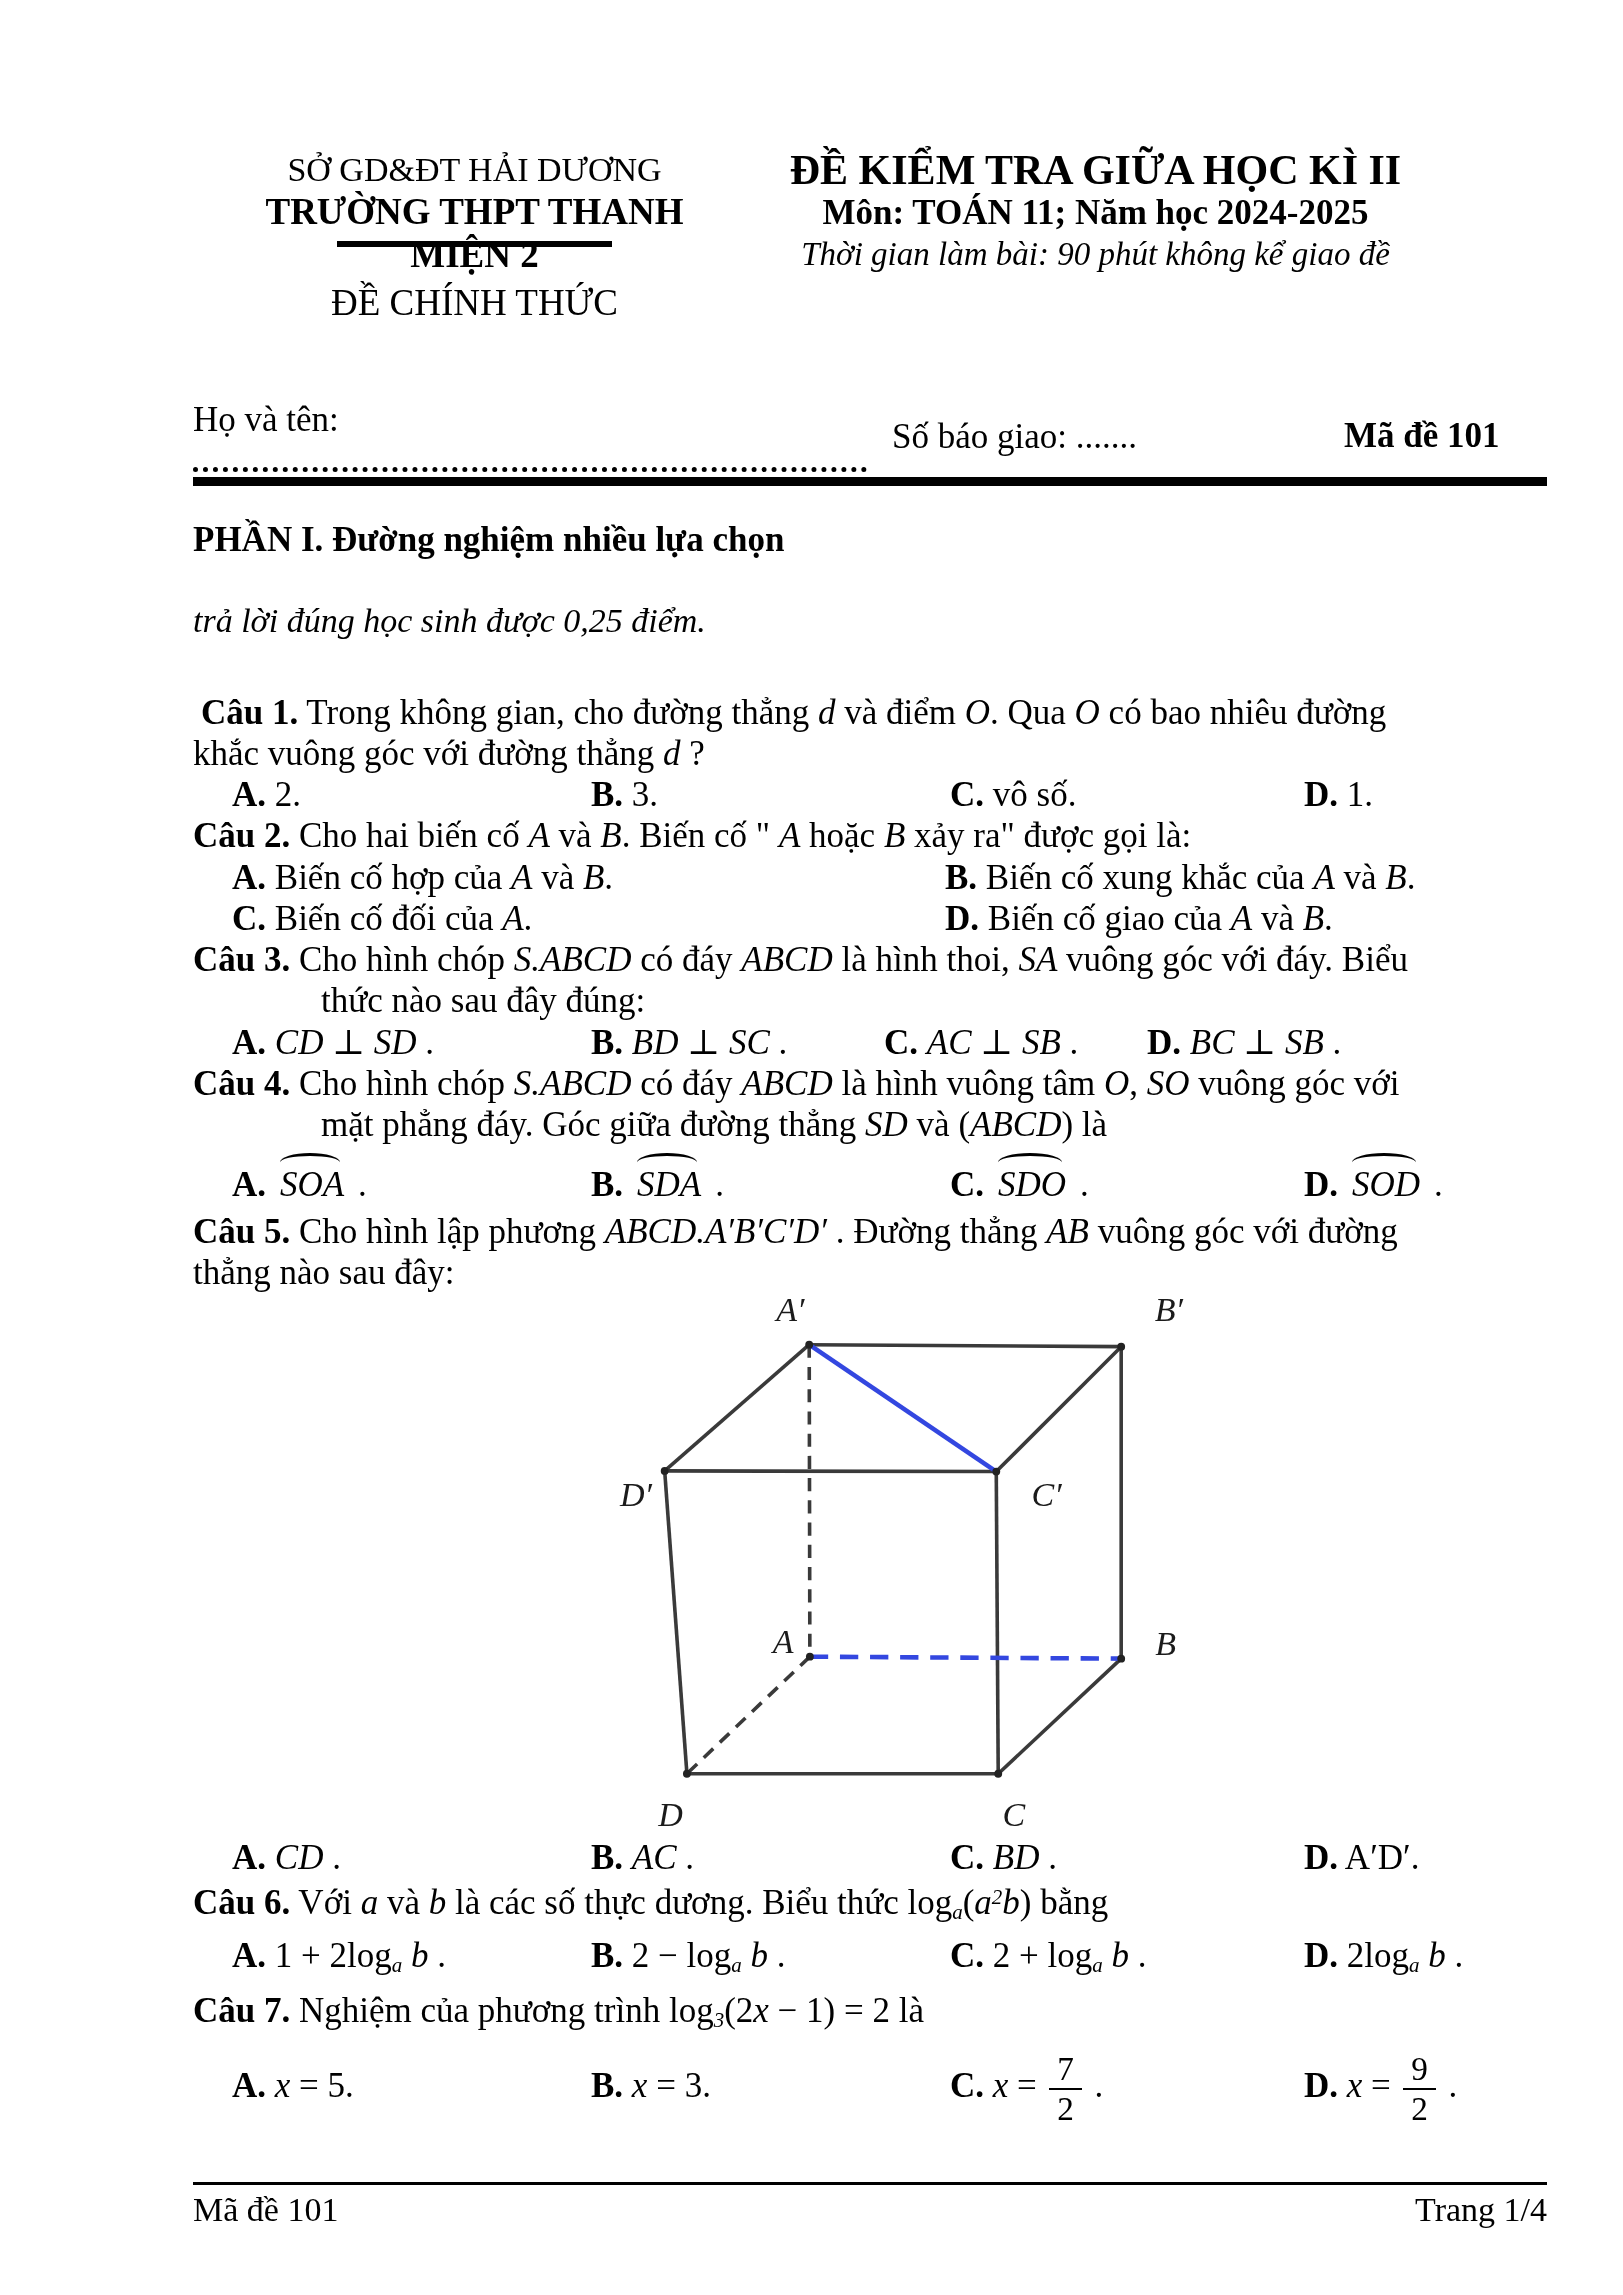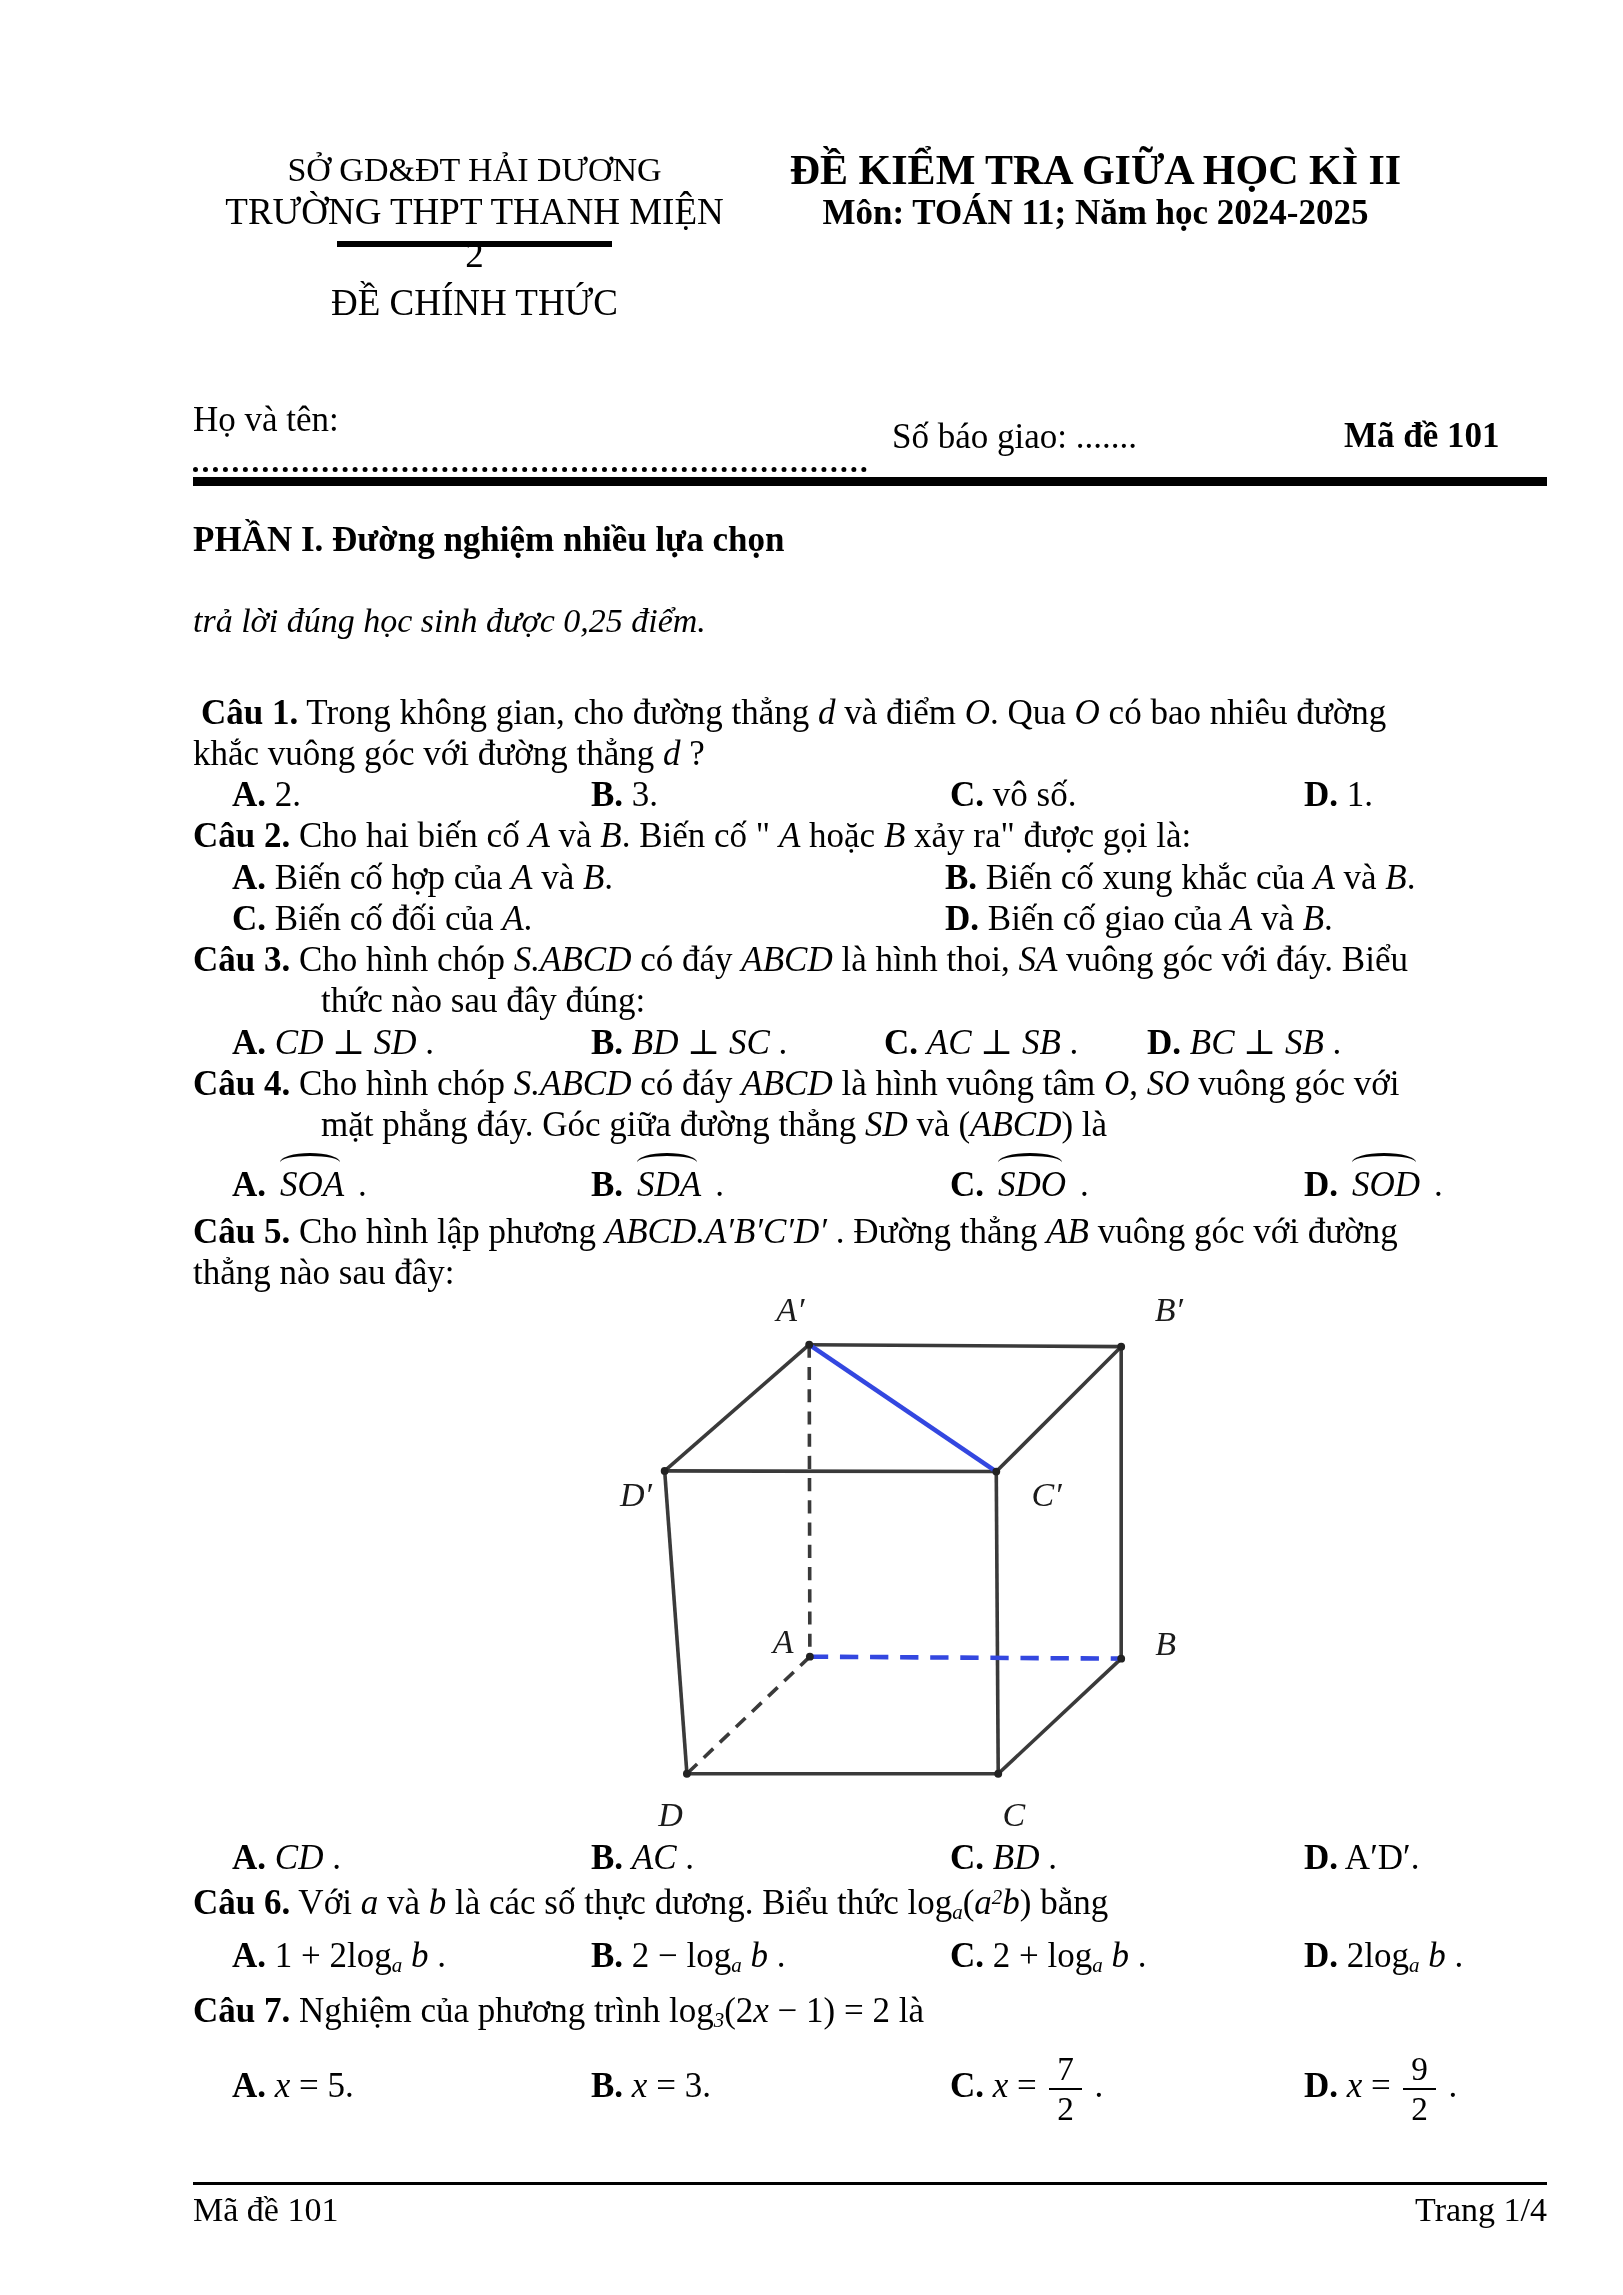--- a/index.html
+++ b/index.html
@@ -3,21 +3,21 @@
 <meta charset="utf-8">
 <style>
   html,body{margin:0;padding:0;background:#888;}
   .page{position:relative;width:1623px;height:2295px;background:#ffffff;overflow:hidden;
         font-family:"Liberation Serif","DejaVu Serif",serif;color:#000;}
   
   .hblock{position:absolute;text-align:center;}
   .header-left{left:216px;top:149px;width:517px;}
   .header-right{left:785px;top:149px;width:621px;}
   .hl1{font-size:34px;line-height:41px;}
-  .hl2{font-size:37px;line-height:43px;font-weight:normal;}
+  .hl2{font-size:37px;line-height:43px;font-weight:bold;}
   .hl3{position:absolute;left:216px;top:281px;width:517px;text-align:center;
        font-size:37px;font-weight:normal;}
   .hr1{font-size:42px;line-height:42px;font-weight:bold;}
   .hr2{font-size:35px;line-height:43px;font-weight:bold;}
   .hr3{font-size:33px;line-height:41px;font-style:italic;}
   .school-underline{position:absolute;left:337px;top:241px;width:275px;height:5.9px;background:#000;}
   
   .name-label{position:absolute;left:193px;top:400px;font-size:35px;}
   .dotted-line{position:absolute;left:193px;top:442px;width:674px;height:25px;
                border-bottom:5.2px dotted #000;}
@@ -91,20 +91,21 @@
   <div class="hblock header-left">
     <div class="hl1">SỞ GD&amp;ĐT HẢI DƯƠNG</div>
     <div class="hl2">TRƯỜNG THPT THANH MIỆN 2</div>
   </div>
   <div class="school-underline"></div>
   <div class="hl3">ĐỀ CHÍNH THỨC</div>
 
   <div class="hblock header-right">
     <div class="hr1">ĐỀ KIỂM TRA GIỮA HỌC KÌ II</div>
     <div class="hr2">Môn: TOÁN 11; Năm học 2024-2025</div>
+    <div class="hr3">Thời gian làm bài: 90 phút không kể giao đề</div>
   </div>
 
   <div class="name-label">Họ và tên:</div>
   <div class="dotted-line"></div>
   <div class="sbd">Số báo giao: .......</div>
   <div class="code">Mã đề 101</div>
   <div class="thick-rule"></div>
 
   <div class="part-title">PHẦN I. Đường nghiệm nhiều lựa chọn</div>
   <div class="part-note n2">trả lời đúng học sinh được 0,25 điểm.</div>

